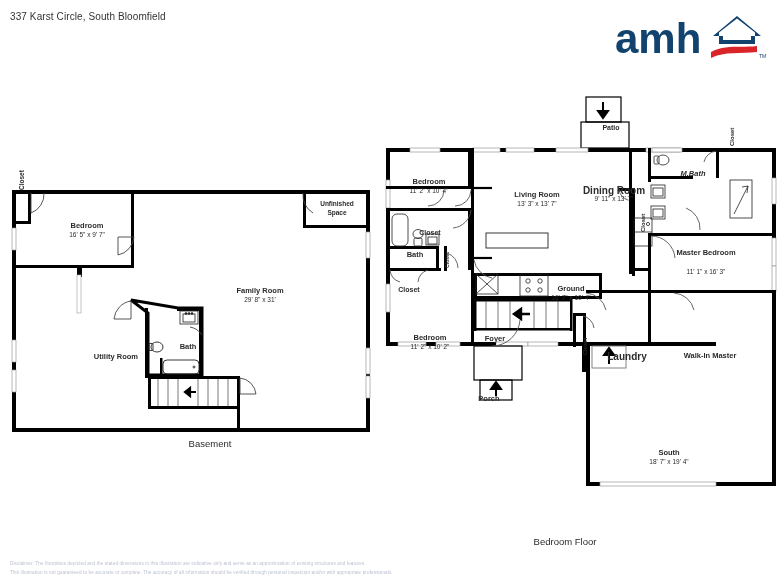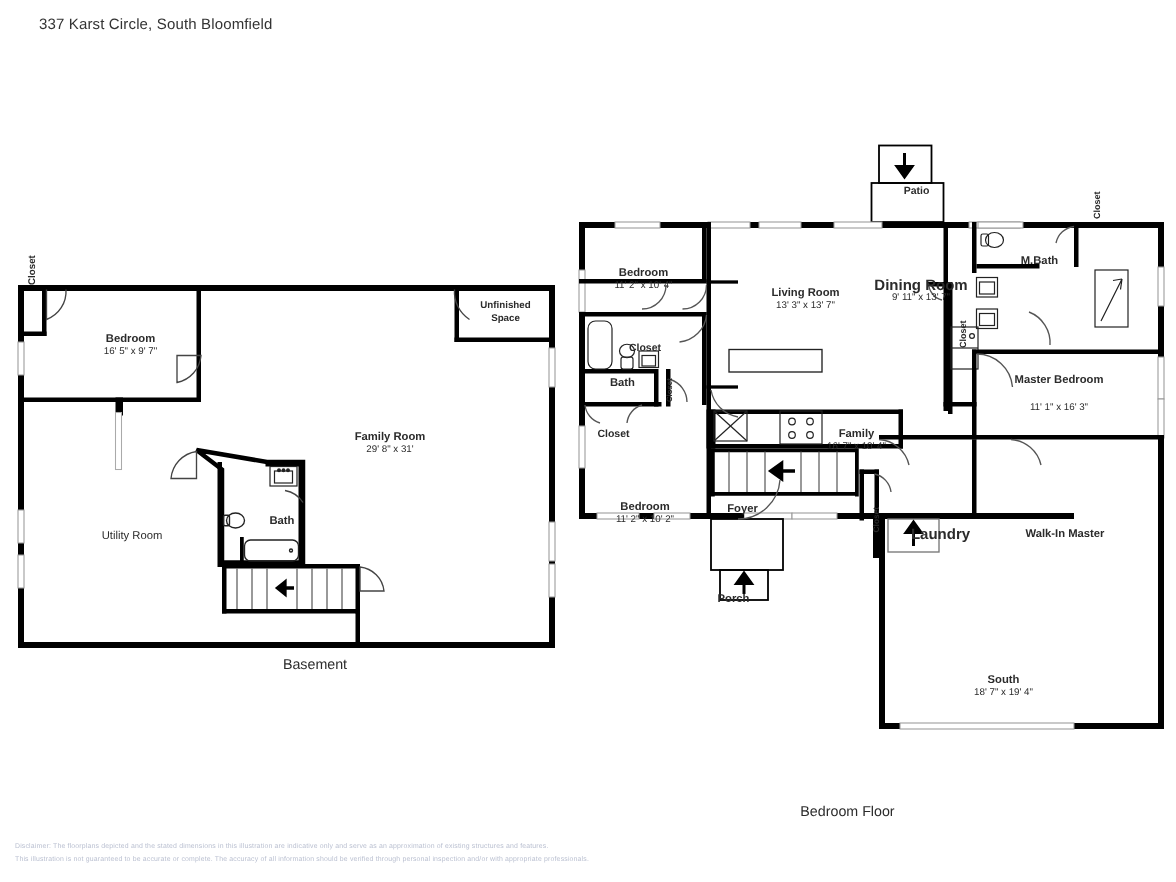--- a/index.html
+++ b/index.html
@@ -9,21 +9,20 @@
     font-family: "Liberation Sans", sans-serif;
     overflow: hidden;
   }
   #root { position: relative; width: 784px; height: 588px; }
 
   
   .addr {
     position: absolute; left: 10px; top: 11px;
     font-size: 10px; color: #333333; letter-spacing: .1px;
     white-space: nowrap;
-    margin-left: 16px;
   }
   .logo { position: absolute; right: 12px; top: 8px; width: 165px; height: 56px; }
 
   
   .plan { position: absolute; }
   .plan svg { display: block; }
 
   
   .caption {
     position: absolute; font-size: 10px; color: #2b2b2b;
@@ -38,20 +37,32 @@
   }
   .disclaimer div { white-space: nowrap; }
 </style>
 </head>
 <body>
 
 <div id="root">
 
   <div class="addr">337 Karst Circle, South Bloomfield</div>
 
+  <div class="logo">
+    <svg viewBox="0 0 165 56" width="165" height="56">
+
+      <path d="M106 28 L130 8 L154 28 L148 28 L148 24.5 L130 10.5 L112 24.5 L112 28 Z
+               M116 28 L116 32 L144 32 L144 28 L148 28 L148 36 L112 36 L112 28 Z" fill="#12436e"></path>
+
+      <path d="M104 44 C118 36 134 40 150 38 L150 44 C134 46 118 43 104 50 Z" fill="#d9252a"></path>
+
+      <text x="8" y="45" font-family="Liberation Sans, sans-serif" font-size="42" font-weight="bold" fill="#12436e">amh</text>
+      <text x="152" y="50" font-family="Liberation Sans, sans-serif" font-size="5" fill="#12436e">TM</text>
+    </svg>
+  </div>
 
   <div class="plan" style="left:0px; top:180px;">
     <svg width="380" height="262" viewBox="0 0 380 262">
       <g stroke="#000" stroke-width="0" fill="#000">
 
         <rect x="12" y="10" width="358" height="4"></rect>
         <rect x="12" y="248" width="358" height="4"></rect>
         <rect x="12" y="10" width="4" height="242"></rect>
         <rect x="366" y="10" width="4" height="242"></rect>
 
@@ -132,21 +143,21 @@
     </svg>
   </div>
 
   <div class="caption" style="left:18px; top:190px; transform:rotate(-90deg); transform-origin:left top; font-size:6.5px; font-weight:bold;">Closet</div>
   <div class="caption" style="left:42px; top:221px; width:90px; font-size:7.5px; font-weight:bold;">Bedroom</div>
   <div class="caption" style="left:42px; top:231px; width:90px; font-size:6.5px;">16' 5" x 9' 7"</div>
   <div class="caption" style="left:306px; top:200px; width:62px; font-size:6.5px; font-weight:bold;">Unfinished</div>
   <div class="caption" style="left:306px; top:209px; width:62px; font-size:6.5px; font-weight:bold;">Space</div>
   <div class="caption" style="left:210px; top:286px; width:100px; font-size:7.5px; font-weight:bold;">Family Room</div>
   <div class="caption" style="left:210px; top:296px; width:100px; font-size:6.5px;">29' 8" x 31'</div>
-  <div class="caption" style="left:38px; top:352px; width:100px; font-size:7.5px; font-weight:normal;">Utility Room</div>
+  <div class="caption" style="left:38px; top:352px; width:100px; font-size:7.5px; font-weight:bold;text-align:right;">Utility Room</div>
   <div class="caption" style="left:168px; top:342px; width:40px; font-size:7.5px; font-weight:bold;">Bath</div>
   <div class="caption" style="left:150px; top:438px; width:120px; font-size:9.5px;">Basement</div>
 
   <div class="plan" style="left:378px; top:88px;">
     <svg width="406" height="445" viewBox="0 0 406 445">
       <g fill="#000">
 
         <g fill="none" stroke="#000" stroke-width="1.2">
           <rect x="203" y="34" width="48" height="26"></rect>
           <rect x="208" y="9" width="35" height="25"></rect>
@@ -316,34 +327,34 @@
 
   <div class="caption" style="left:385px; top:177px; width:88px; font-size:7.5px; font-weight:bold;">Bedroom</div>
   <div class="caption" style="left:385px; top:187px; width:88px; font-size:6.5px;">11' 2" x 10' 4"</div>
 
   <div class="caption" style="left:492px; top:190px; width:90px; font-size:7.5px; font-weight:bold;">Living Room</div>
   <div class="caption" style="left:492px; top:200px; width:90px; font-size:6.5px;">13' 3" x 13' 7"</div>
 
   <div class="caption" style="left:570px; top:185px; width:88px; font-size:10px; font-weight:bold;">Dining Room</div>
   <div class="caption" style="left:570px; top:195px; width:88px; font-size:6.5px;">9' 11" x 13' 7"</div>
 
-  <div class="caption" style="left:668px; top:169px; width:50px; font-size:7.5px; font-weight:bold;">M.Bath</div>
+  <div class="caption" style="left:668px; top:169px; width:50px; font-size:7.5px; font-weight:bold;font-style:italic;">M.Bath</div>
   <div class="caption" style="left:729px; top:146px; transform:rotate(-90deg); transform-origin:left top; font-size:6px; font-weight:bold;">Closet</div>
 
   <div class="caption" style="left:390px; top:229px; width:80px; font-size:7px; font-weight:bold;">Closet</div>
   <div class="caption" style="left:390px; top:250px; width:50px; font-size:7.5px; font-weight:bold;">Bath</div>
   <div class="caption" style="left:381px; top:286px; width:56px; font-size:7px; font-weight:bold;">Closet</div>
   <div class="caption" style="left:444px; top:268px; transform:rotate(-90deg); transform-origin:left top; font-size:5.2px; font-weight:bold;">Closet</div>
 
   <div class="caption" style="left:640px; top:232px; transform:rotate(-90deg); transform-origin:left top; font-size:6px; font-weight:bold;">Closet</div>
 
   <div class="caption" style="left:658px; top:248px; width:96px; font-size:7.5px; font-weight:bold;">Master Bedroom</div>
   <div class="caption" style="left:658px; top:268px; width:96px; font-size:6.5px;">11' 1" x 16' 3"</div>
 
-  <div class="caption" style="left:527px; top:284px; width:88px; font-size:7.5px; font-weight:bold;">Family</div>
+  <div class="caption" style="left:527px; top:284px; width:88px; font-size:7.5px; font-weight:bold;">Ground</div>
   <div class="caption" style="left:527px; top:294px; width:88px; font-size:6.5px;">16' 7" x 10' 4"</div>
 
   <div class="caption" style="left:386px; top:333px; width:88px; font-size:7.5px; font-weight:bold;">Bedroom</div>
   <div class="caption" style="left:386px; top:343px; width:88px; font-size:6.5px;">11' 2" x 10' 2"</div>
 
   <div class="caption" style="left:473px; top:334px; width:44px; font-size:7.5px; font-weight:bold;">Foyer</div>
 
   <div class="caption" style="left:602px; top:351px; width:50px; font-size:10px; font-weight:bold;">Laundry</div>
   <div class="caption" style="left:665px; top:351px; width:90px; font-size:7.5px; font-weight:bold;">Walk-In Master</div>
   <div class="caption" style="left:582px; top:355px; transform:rotate(-90deg); transform-origin:left top; font-size:5.6px; font-weight:bold;">Closet</div>

